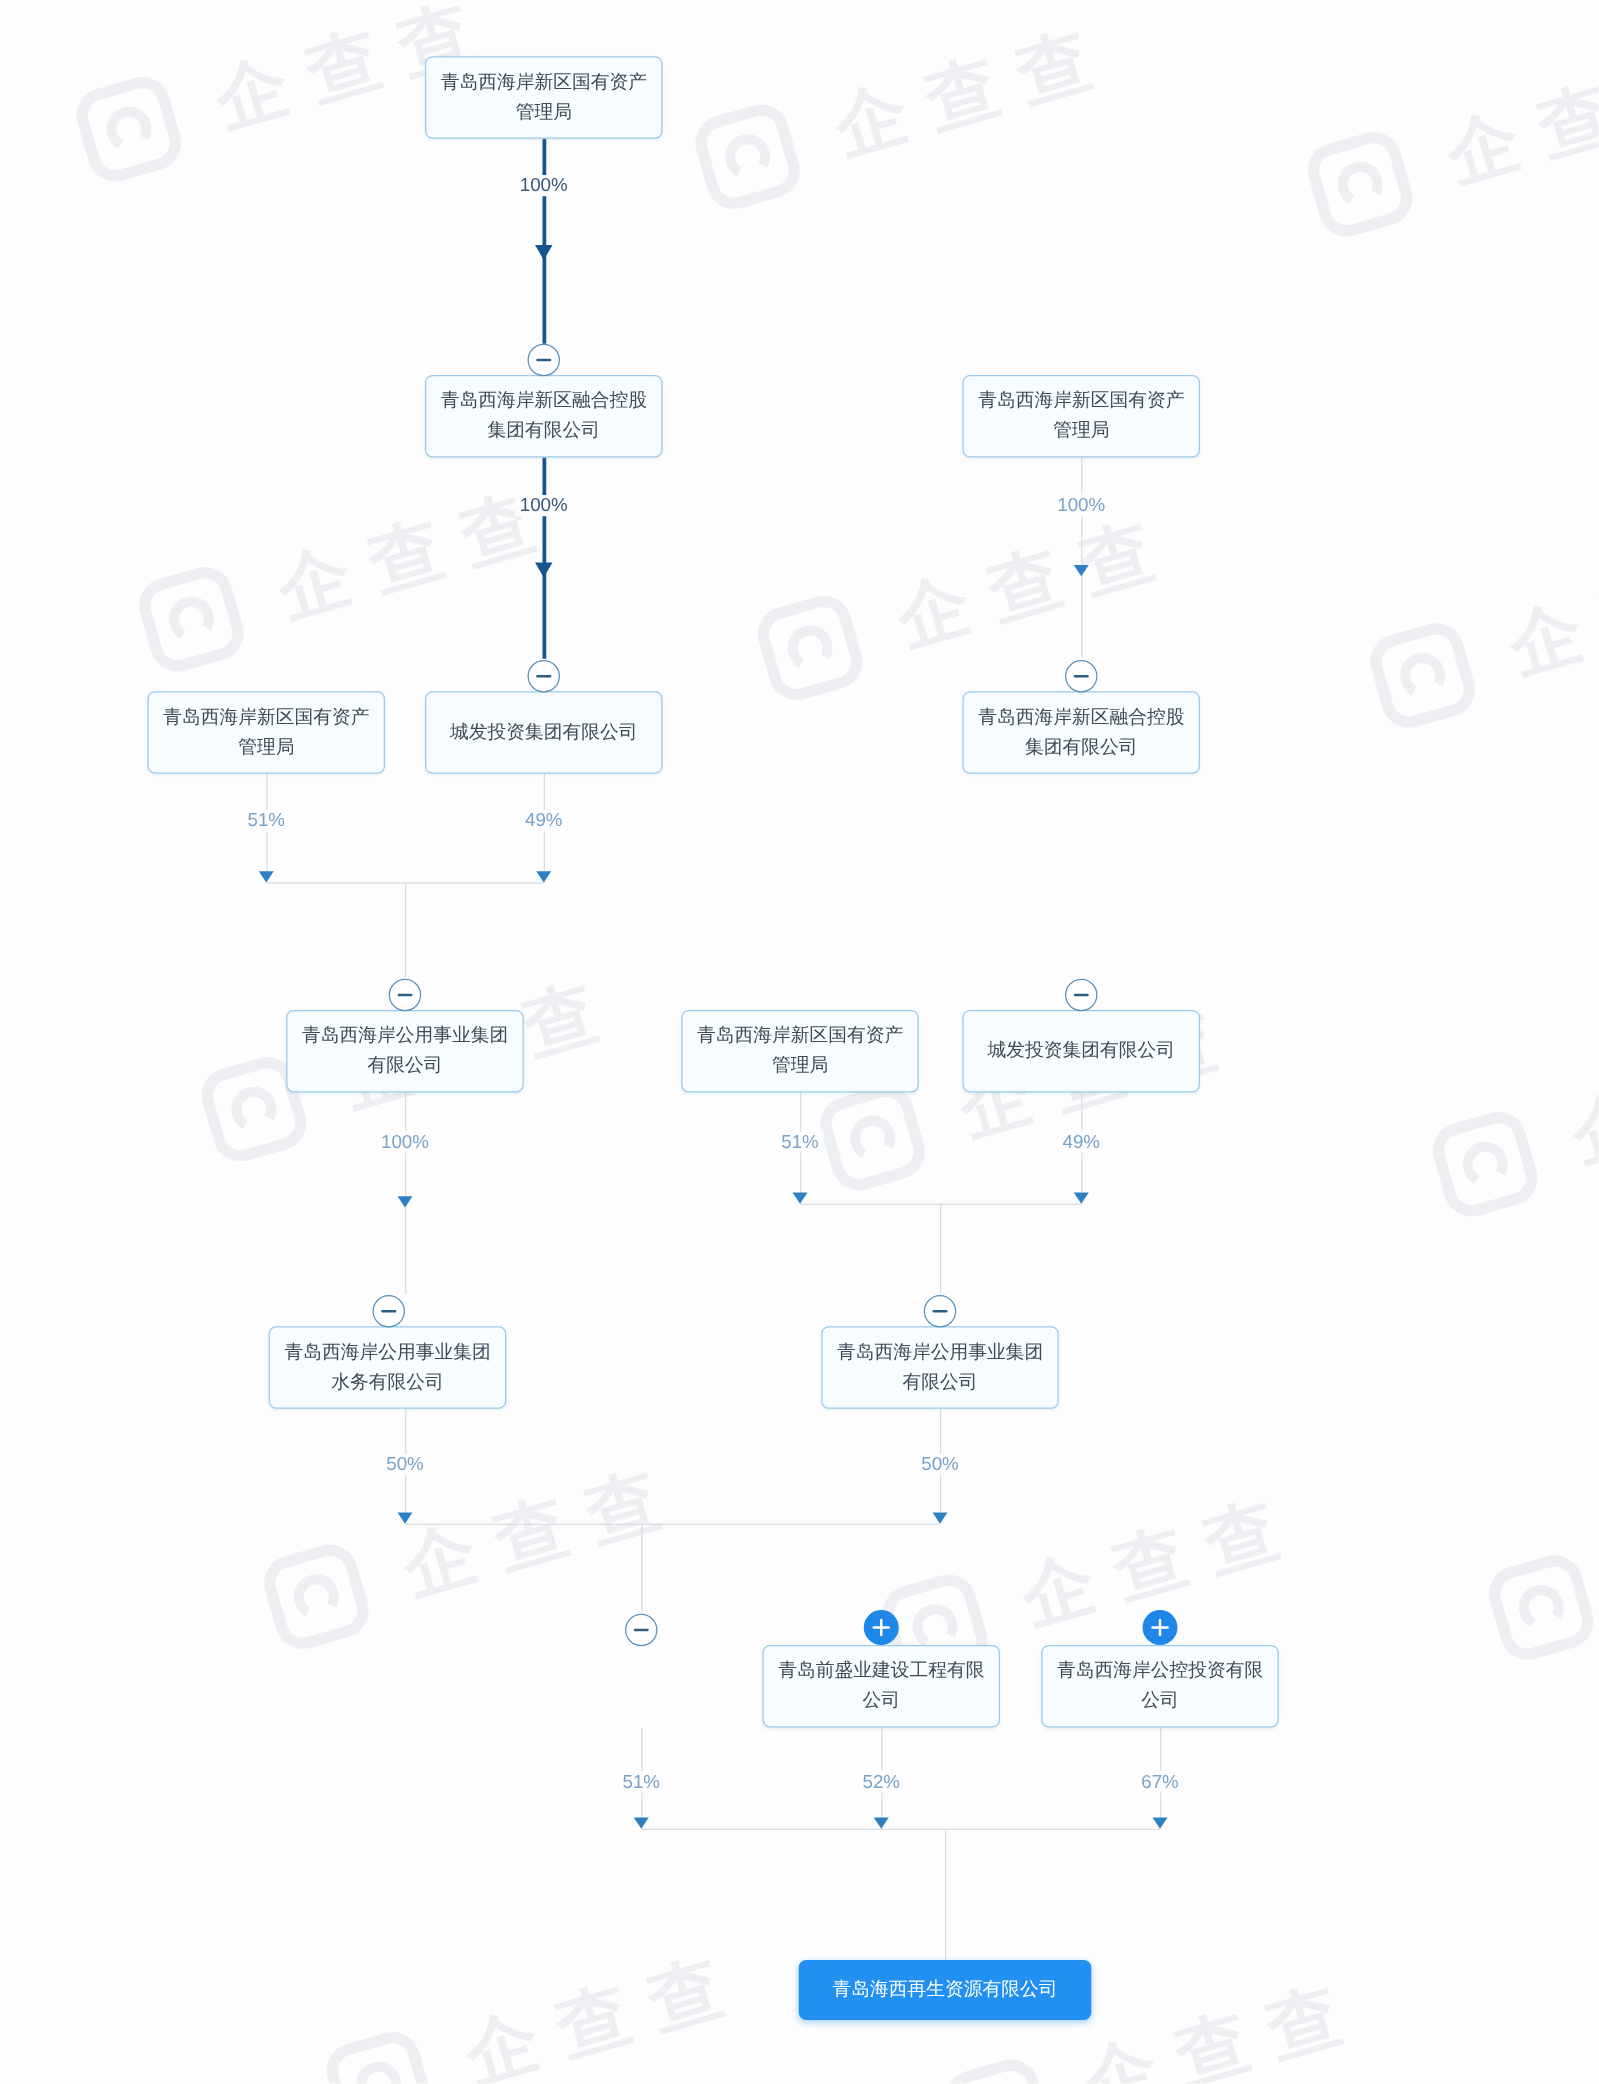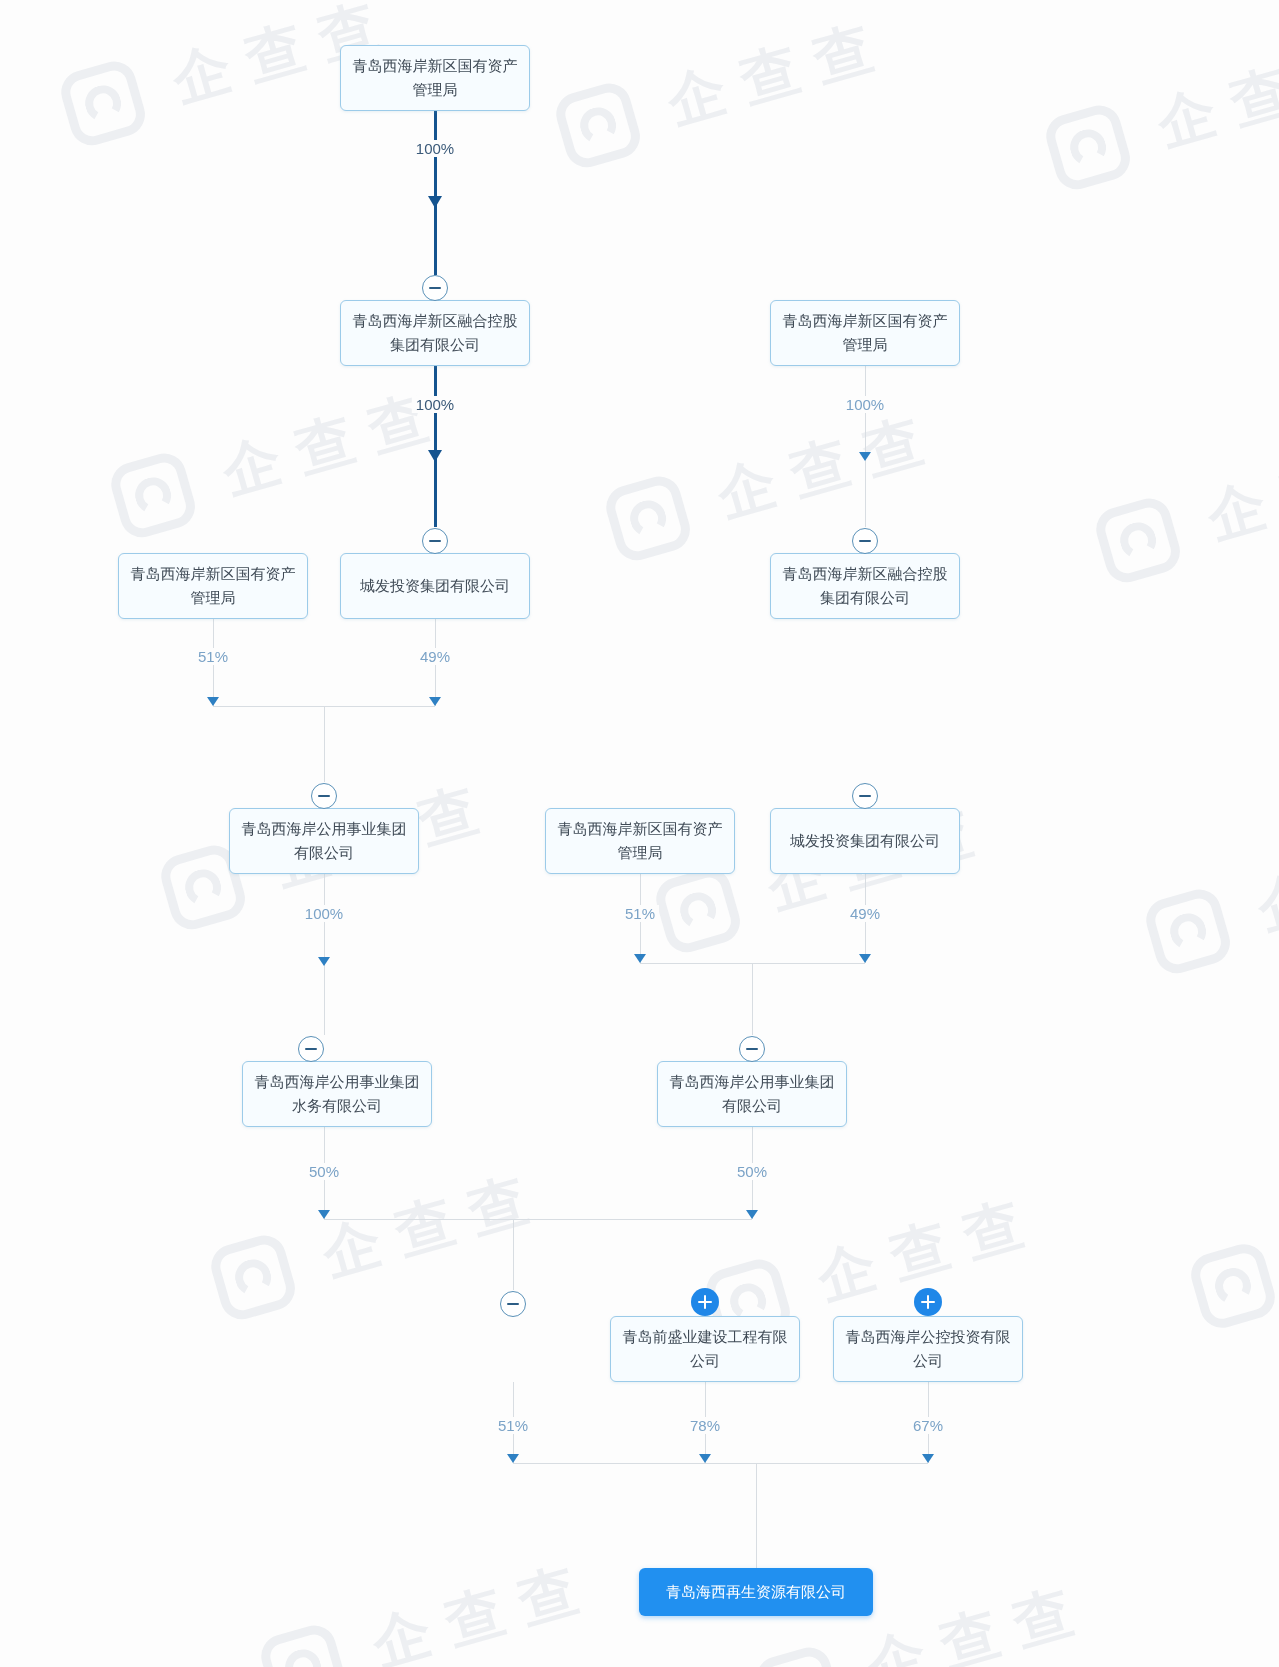--- a/index.html
+++ b/index.html
@@ -137,21 +137,21 @@
   <span class="pct" style="left:752px;top:1163px">50%</span>
   <div class="arrow" style="left:324px;top:1210px"></div>
   <div class="arrow" style="left:752px;top:1210px"></div>
   <div class="hline" style="left:324px;top:1219px;width:428px"></div>
   <div class="vline" style="left:513px;top:1219px;height:71px"></div>
 
   <div class="vline" style="left:513px;top:1382px;height:81px"></div>
   <div class="vline" style="left:705px;top:1382px;height:81px"></div>
   <div class="vline" style="left:928px;top:1382px;height:81px"></div>
   <span class="pct" style="left:513px;top:1417px">51%</span>
-  <span class="pct" style="left:705px;top:1417px">78%</span>
+  <span class="pct" style="left:705px;top:1417px">52%</span>
   <span class="pct" style="left:928px;top:1417px">67%</span>
   <div class="arrow" style="left:513px;top:1454px"></div>
   <div class="arrow" style="left:705px;top:1454px"></div>
   <div class="arrow" style="left:928px;top:1454px"></div>
   <div class="hline" style="left:513px;top:1463px;width:415px"></div>
   <div class="vline" style="left:756px;top:1463px;height:105px"></div>
 
   <div class="node" style="left:340px;top:45px">
       <span>青岛西海岸新区国有资产管理局</span>
     </div>
@@ -172,21 +172,21 @@
     </div>
   <div class="node" style="left:229px;top:808px">
       <span>青岛西海岸公用事业集团有限公司</span>
     </div>
   <div class="node" style="left:545px;top:808px">
       <span>青岛西海岸新区国有资产管理局</span>
     </div>
   <div class="node" style="left:770px;top:808px">
       <span>城发投资集团有限公司</span>
     </div>
-  <div class="node" style="left:242px;top:1061px">
+  <div class="node" style="left:215px;top:1061px">
       <span>青岛西海岸公用事业集团水务有限公司</span>
     </div>
   <div class="node" style="left:657px;top:1061px">
       <span>青岛西海岸公用事业集团有限公司</span>
     </div>
   <div class="node" style="left:833px;top:1316px">
       <span>青岛西海岸公控投资有限公司</span>
     </div>
   <div class="node" style="left:610px;top:1316px">
       <span>青岛前盛业建设工程有限公司</span>

